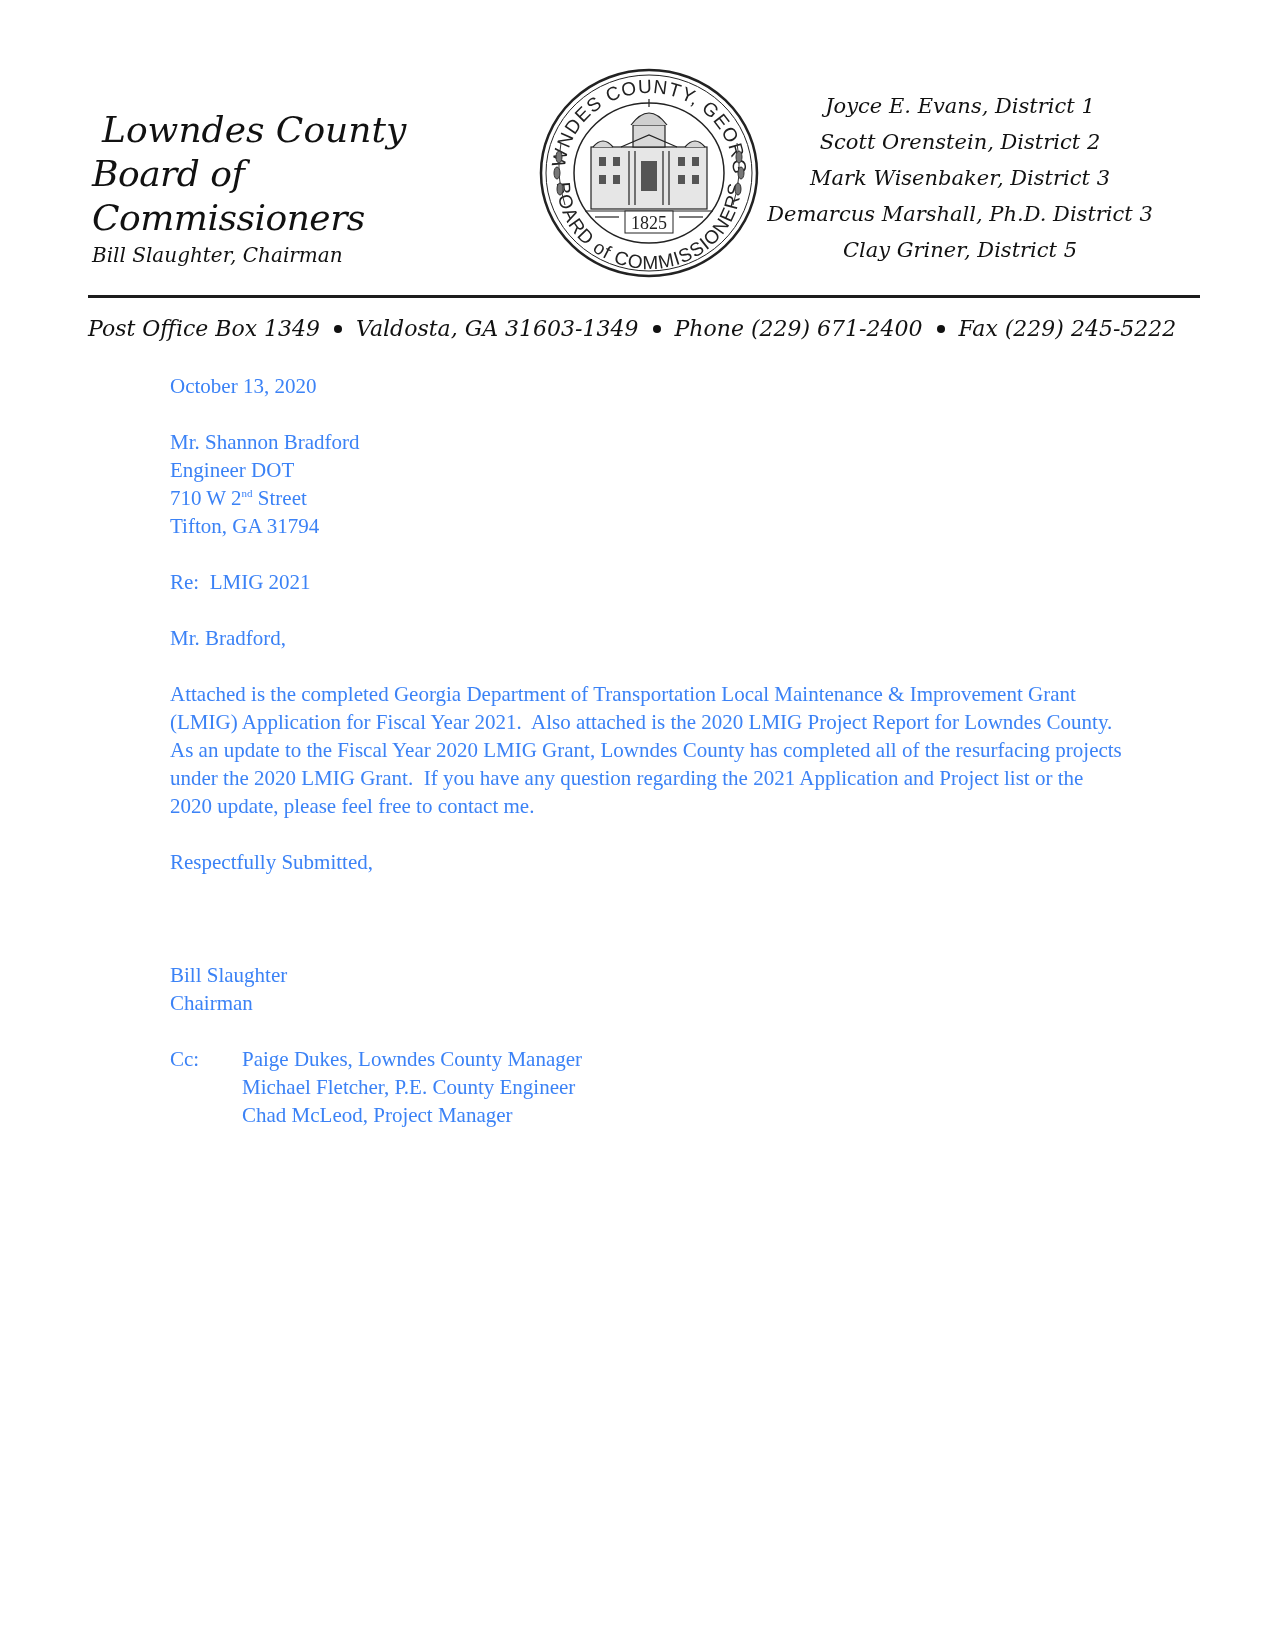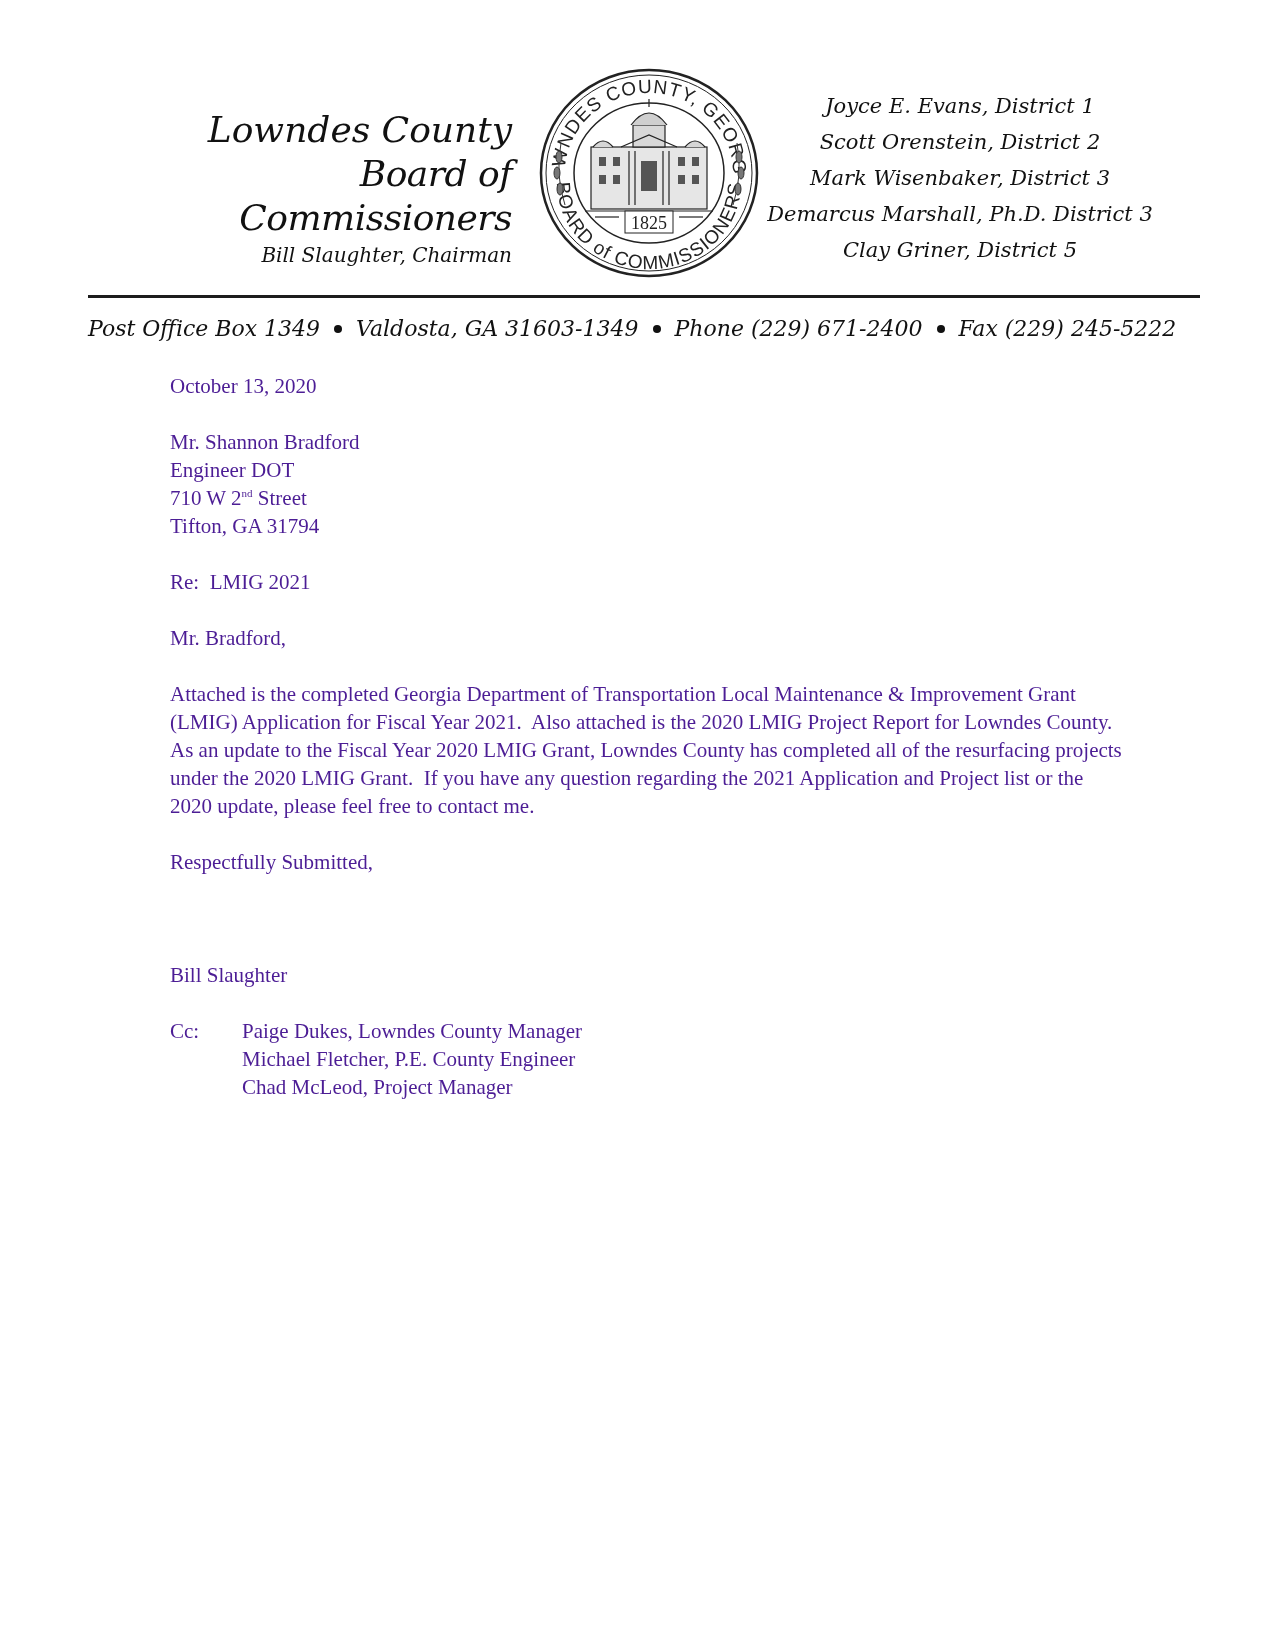--- a/index.html
+++ b/index.html
@@ -1,20 +1,20 @@
 <!DOCTYPE html>
 <html><head>
 <meta charset="utf-8">
 <style>
   html, body { margin: 0; padding: 0; background: #ffffff; }
   body { width: 1275px; height: 1651px; position: relative; overflow: hidden; color: #1a1a1a; }
   .script { font-family: "DejaVu Serif", serif; font-style: italic; color: #111; }
-  .serif { font-family: "Liberation Serif", serif; color: #4c1d95; }
+  .serif { font-family: "Liberation Serif", serif; color: #3b82f6; }
 
-  #lh-left { position: absolute; left: 92px; top: 108px; width: 420px; text-align: right; }
+  #lh-left { position: absolute; left: 92px; top: 108px; width: 420px; text-align: left; }
   #lh-left .l1 { font-size: 36px; line-height: 44px; margin-left: 10px; }
   #lh-left .l2 { font-size: 36px; line-height: 44px; letter-spacing: -0.5px; }
   #lh-left .l3 { font-size: 20px; line-height: 30px; }
 
   #seal { position: absolute; left: 535px; top: 65px; width: 228px; height: 215px; }
 
   #lh-right { position: absolute; left: 750px; top: 88px; width: 420px; text-align: center; }
   #lh-right div { font-size: 21px; line-height: 36px; white-space: nowrap; }
 
   #rule { position: absolute; left: 88px; top: 295px; width: 1112px; height: 3px; background: #1c1c1c; }
@@ -130,20 +130,21 @@
   <div class="gap"></div>
   <p style="white-space: pre;">Re:  LMIG 2021</p>
   <div class="gap"></div>
   <p>Mr. Bradford,</p>
   <div class="gap"></div>
   <p style="width: 960px; white-space: pre-wrap;">Attached is the completed Georgia Department of Transportation Local Maintenance &amp; Improvement Grant (LMIG) Application for Fiscal Year 2021.  Also attached is the 2020 LMIG Project Report for Lowndes County.  As an update to the Fiscal Year 2020 LMIG Grant, Lowndes County has completed all of the resurfacing projects under the 2020 LMIG Grant.  If you have any question regarding the 2021 Application and Project list or the 2020 update, please feel free to contact me.</p>
   <div class="gap"></div>
   <p>Respectfully Submitted,</p>
   <div class="gap2"></div>
   <p>Bill Slaughter</p>
+  <p>Chairman</p>
   <div class="gap"></div>
   <div class="cc-row">
     <div class="cc-label">Cc:</div>
     <div>
       <p>Paige Dukes, Lowndes County Manager</p>
       <p>Michael Fletcher, P.E. County Engineer</p>
       <p>Chad McLeod, Project Manager</p>
     </div>
   </div>
 </div>

